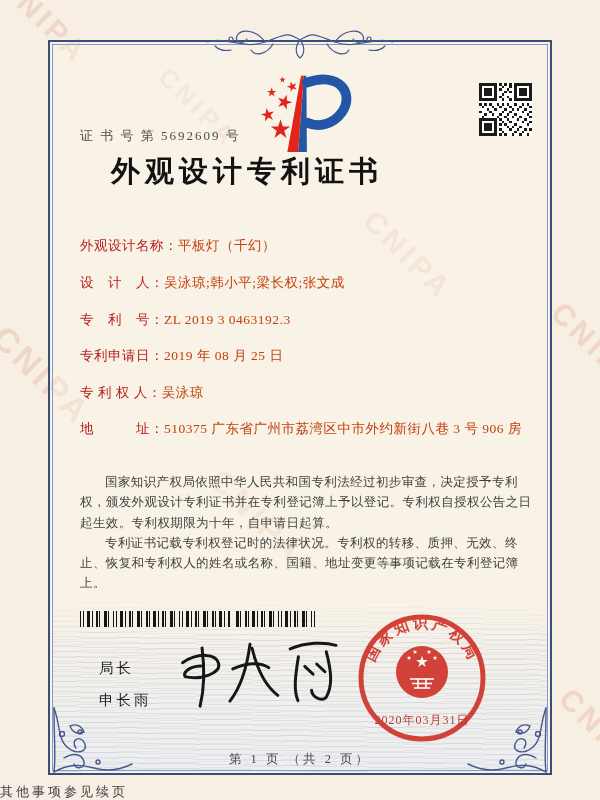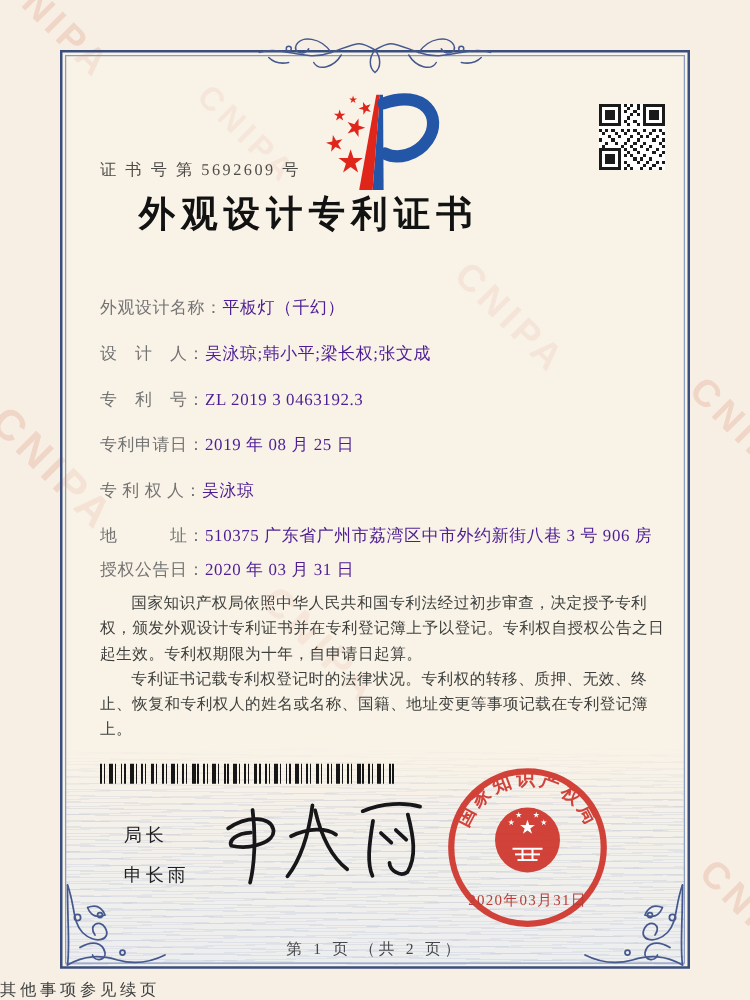--- a/index.html
+++ b/index.html
@@ -34,22 +34,22 @@
     position:absolute;inset:2px;border:1px solid #8a9bc0;
   }
   .cert-no{
     position:absolute;left:80px;top:99px;font-size:13px;letter-spacing:2px;color:#4e4c49;margin-top:28px;
   }
   .title{
     position:absolute;left:0;width:494px;top:152px;text-align:center;
     font-size:29px;font-weight:bold;letter-spacing:5px;color:#121212;
   }
   .row{position:absolute;left:80px;width:462px;font-size:13.5px;color:#3c3e3b;letter-spacing:0.5px;white-space:nowrap;}
-  .row .lbl{color:#737373;}
-  .row .val{color:#4c1d95;font-family:Liberation Serif, serif;}
+  .row .lbl{color:#b91c1c;}
+  .row .val{color:#c2410c;font-family:Liberation Serif, serif;}
   .grant-no{position:absolute;left:235px;top:0;}
   .paras{position:absolute;left:80px;top:472px;width:452px;font-size:12.5px;line-height:1.62;color:#3e403d;}
   .paras p{margin:0;text-indent:2em;letter-spacing:0.4px;}
   .barcode{
     position:absolute;left:80px;top:611px;width:238px;height:16px;
     background:repeating-linear-gradient(90deg,
       #161616 0 1.5px, rgba(0,0,0,0) 1.5px 3px,
       #161616 3px 4px, rgba(0,0,0,0) 4px 7.5px,
       #161616 7.5px 10.5px, rgba(0,0,0,0) 10.5px 12px,
       #161616 12px 13px, rgba(0,0,0,0) 13px 16.5px);
@@ -175,21 +175,20 @@
   <span class="lbl">专利申请日：</span><span class="val">2019 年 08 月 25 日</span>
 </div>
 <div class="row" style="top:384px">
   <span class="lbl">专 利 权 人：</span><span class="val">吴泳琼</span>
 </div>
 <div class="row" style="top:420px">
   <span class="lbl">地　　　址：</span><span class="val">510375 广东省广州市荔湾区中市外约新街八巷 3 号 906 房</span>
 </div>
 
 <div class="row" style="top:447px">
-  <span><span class="lbl">授权公告日：</span><span class="val">2020 年 03 月 31 日</span></span>
 </div>
 
 <div class="paras">
   <p>国家知识产权局依照中华人民共和国专利法经过初步审查，决定授予专利权，颁发外观设计专利证书并在专利登记簿上予以登记。专利权自授权公告之日起生效。专利权期限为十年，自申请日起算。</p>
   <p>专利证书记载专利权登记时的法律状况。专利权的转移、质押、无效、终止、恢复和专利权人的姓名或名称、国籍、地址变更等事项记载在专利登记簿上。</p>
 </div>
 
 <div class="barcode"></div>
 
 <div class="signer" style="top:659px">局长</div>

